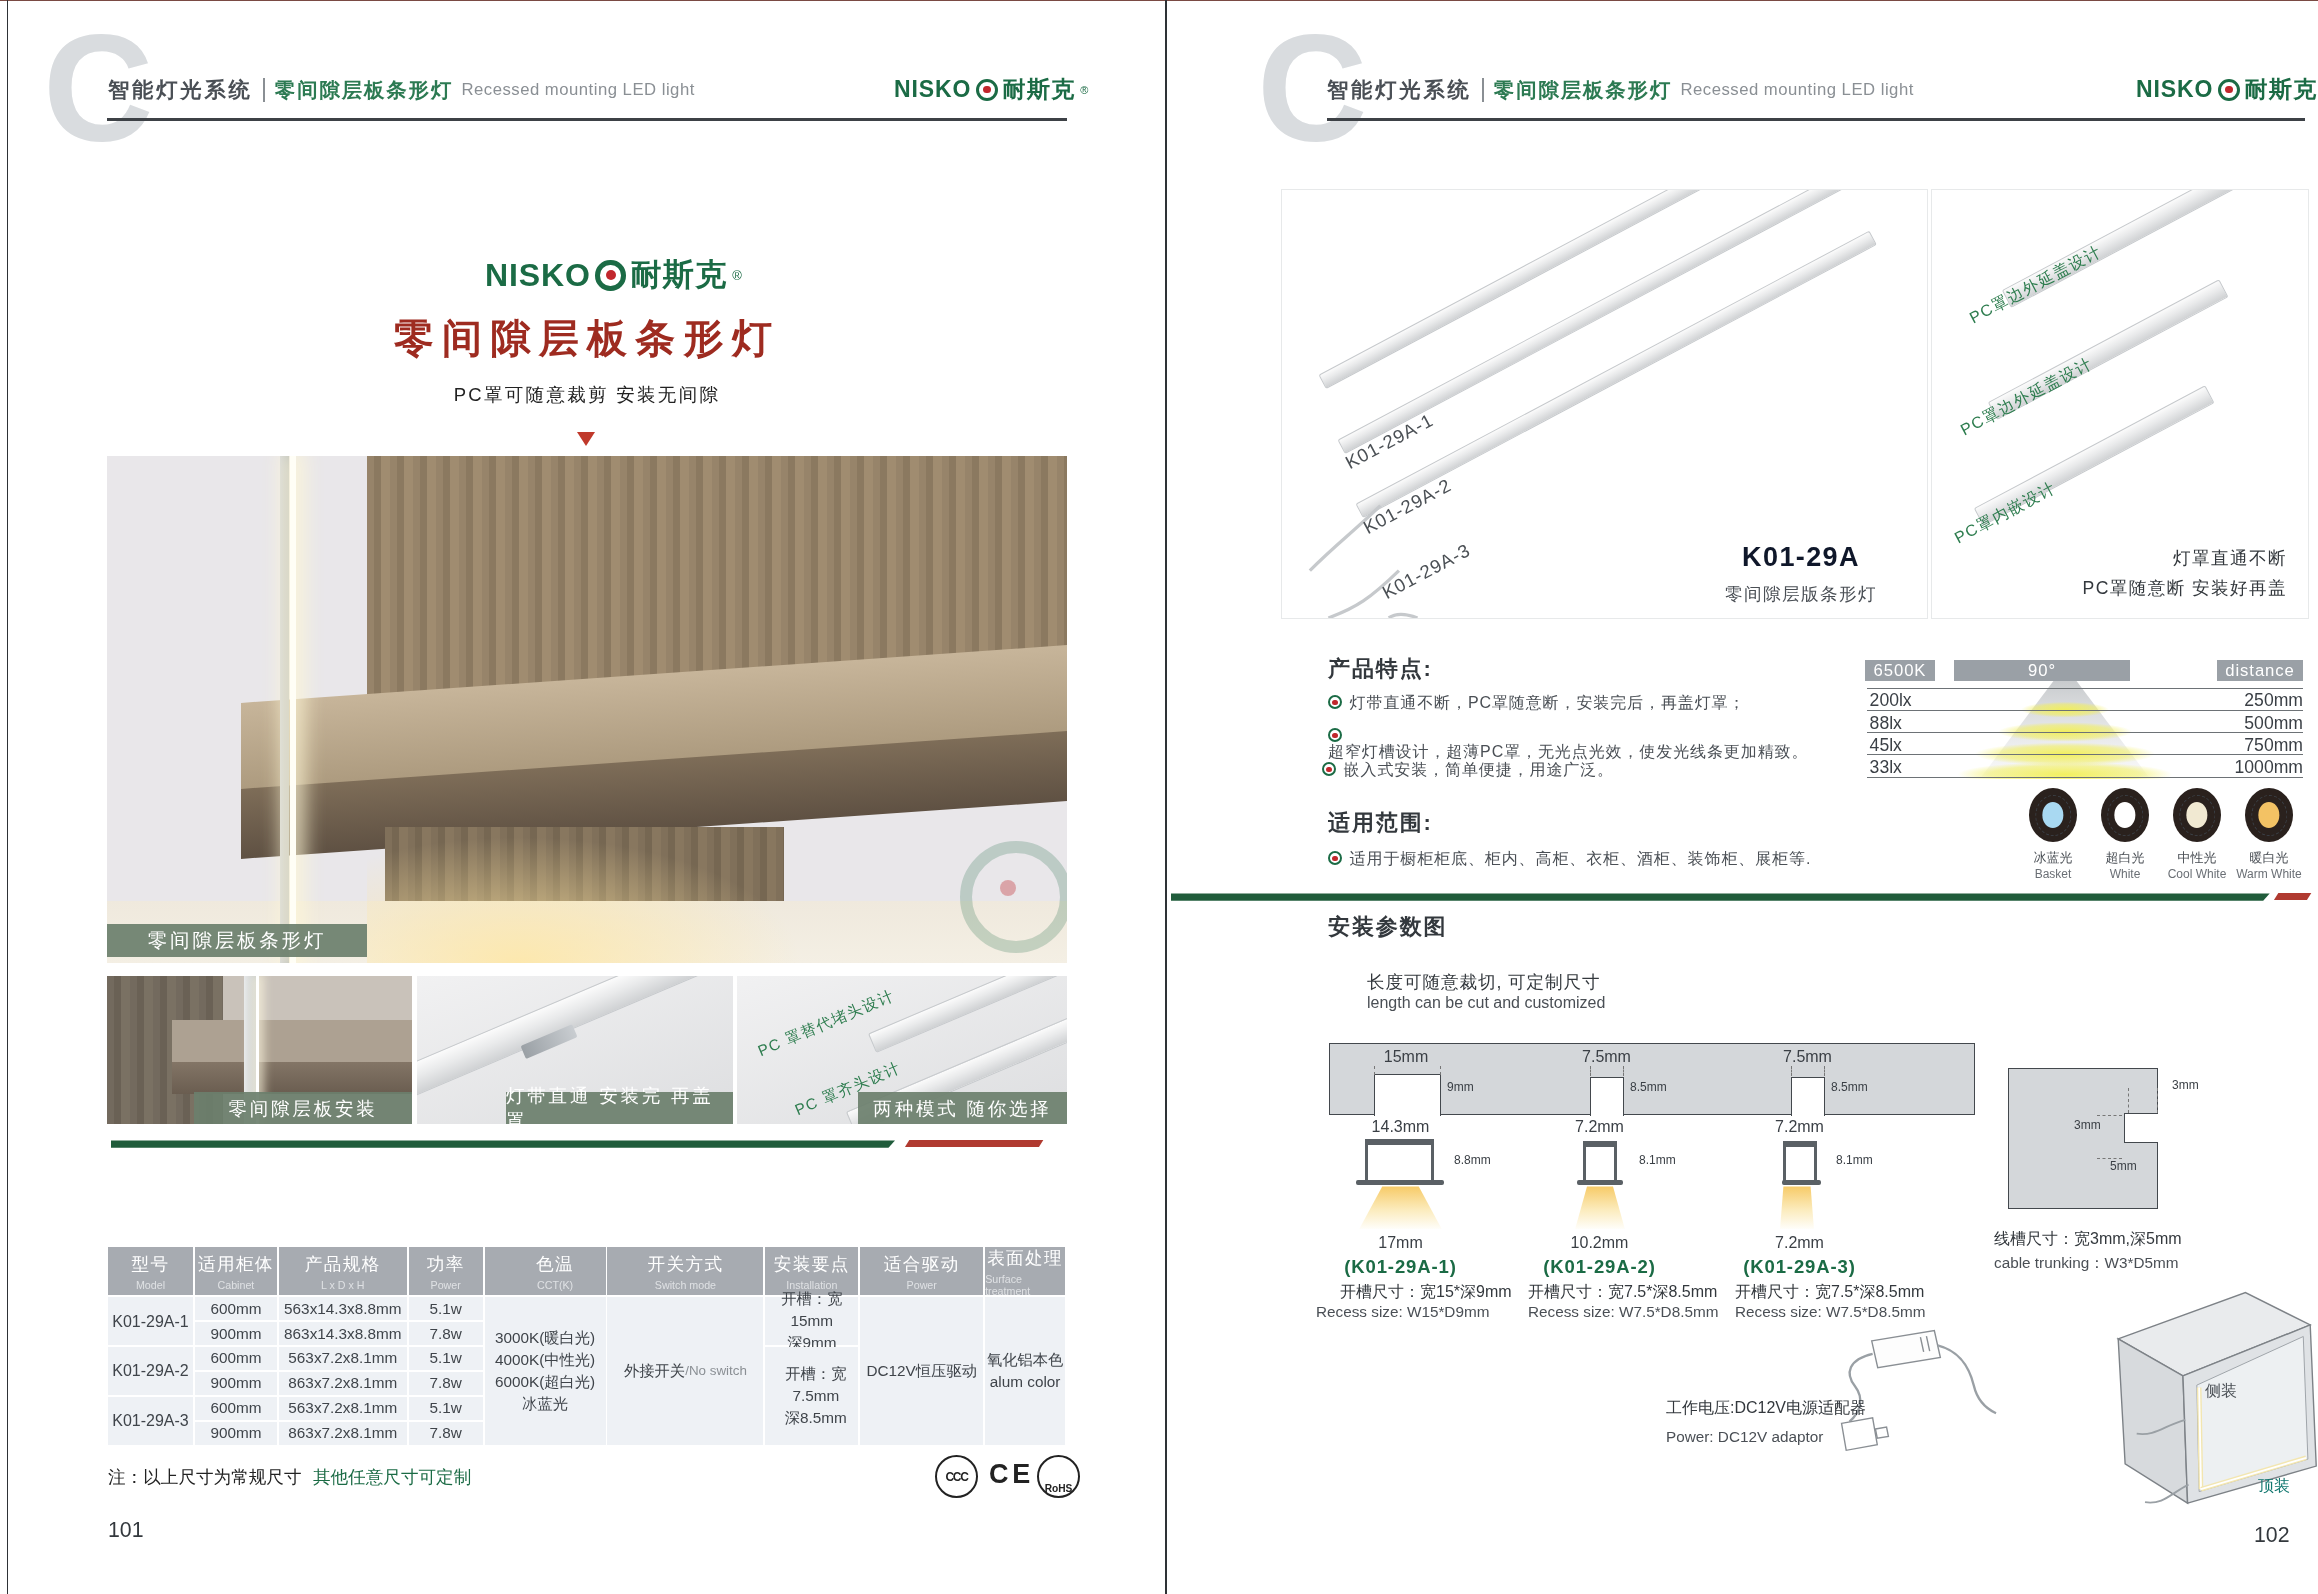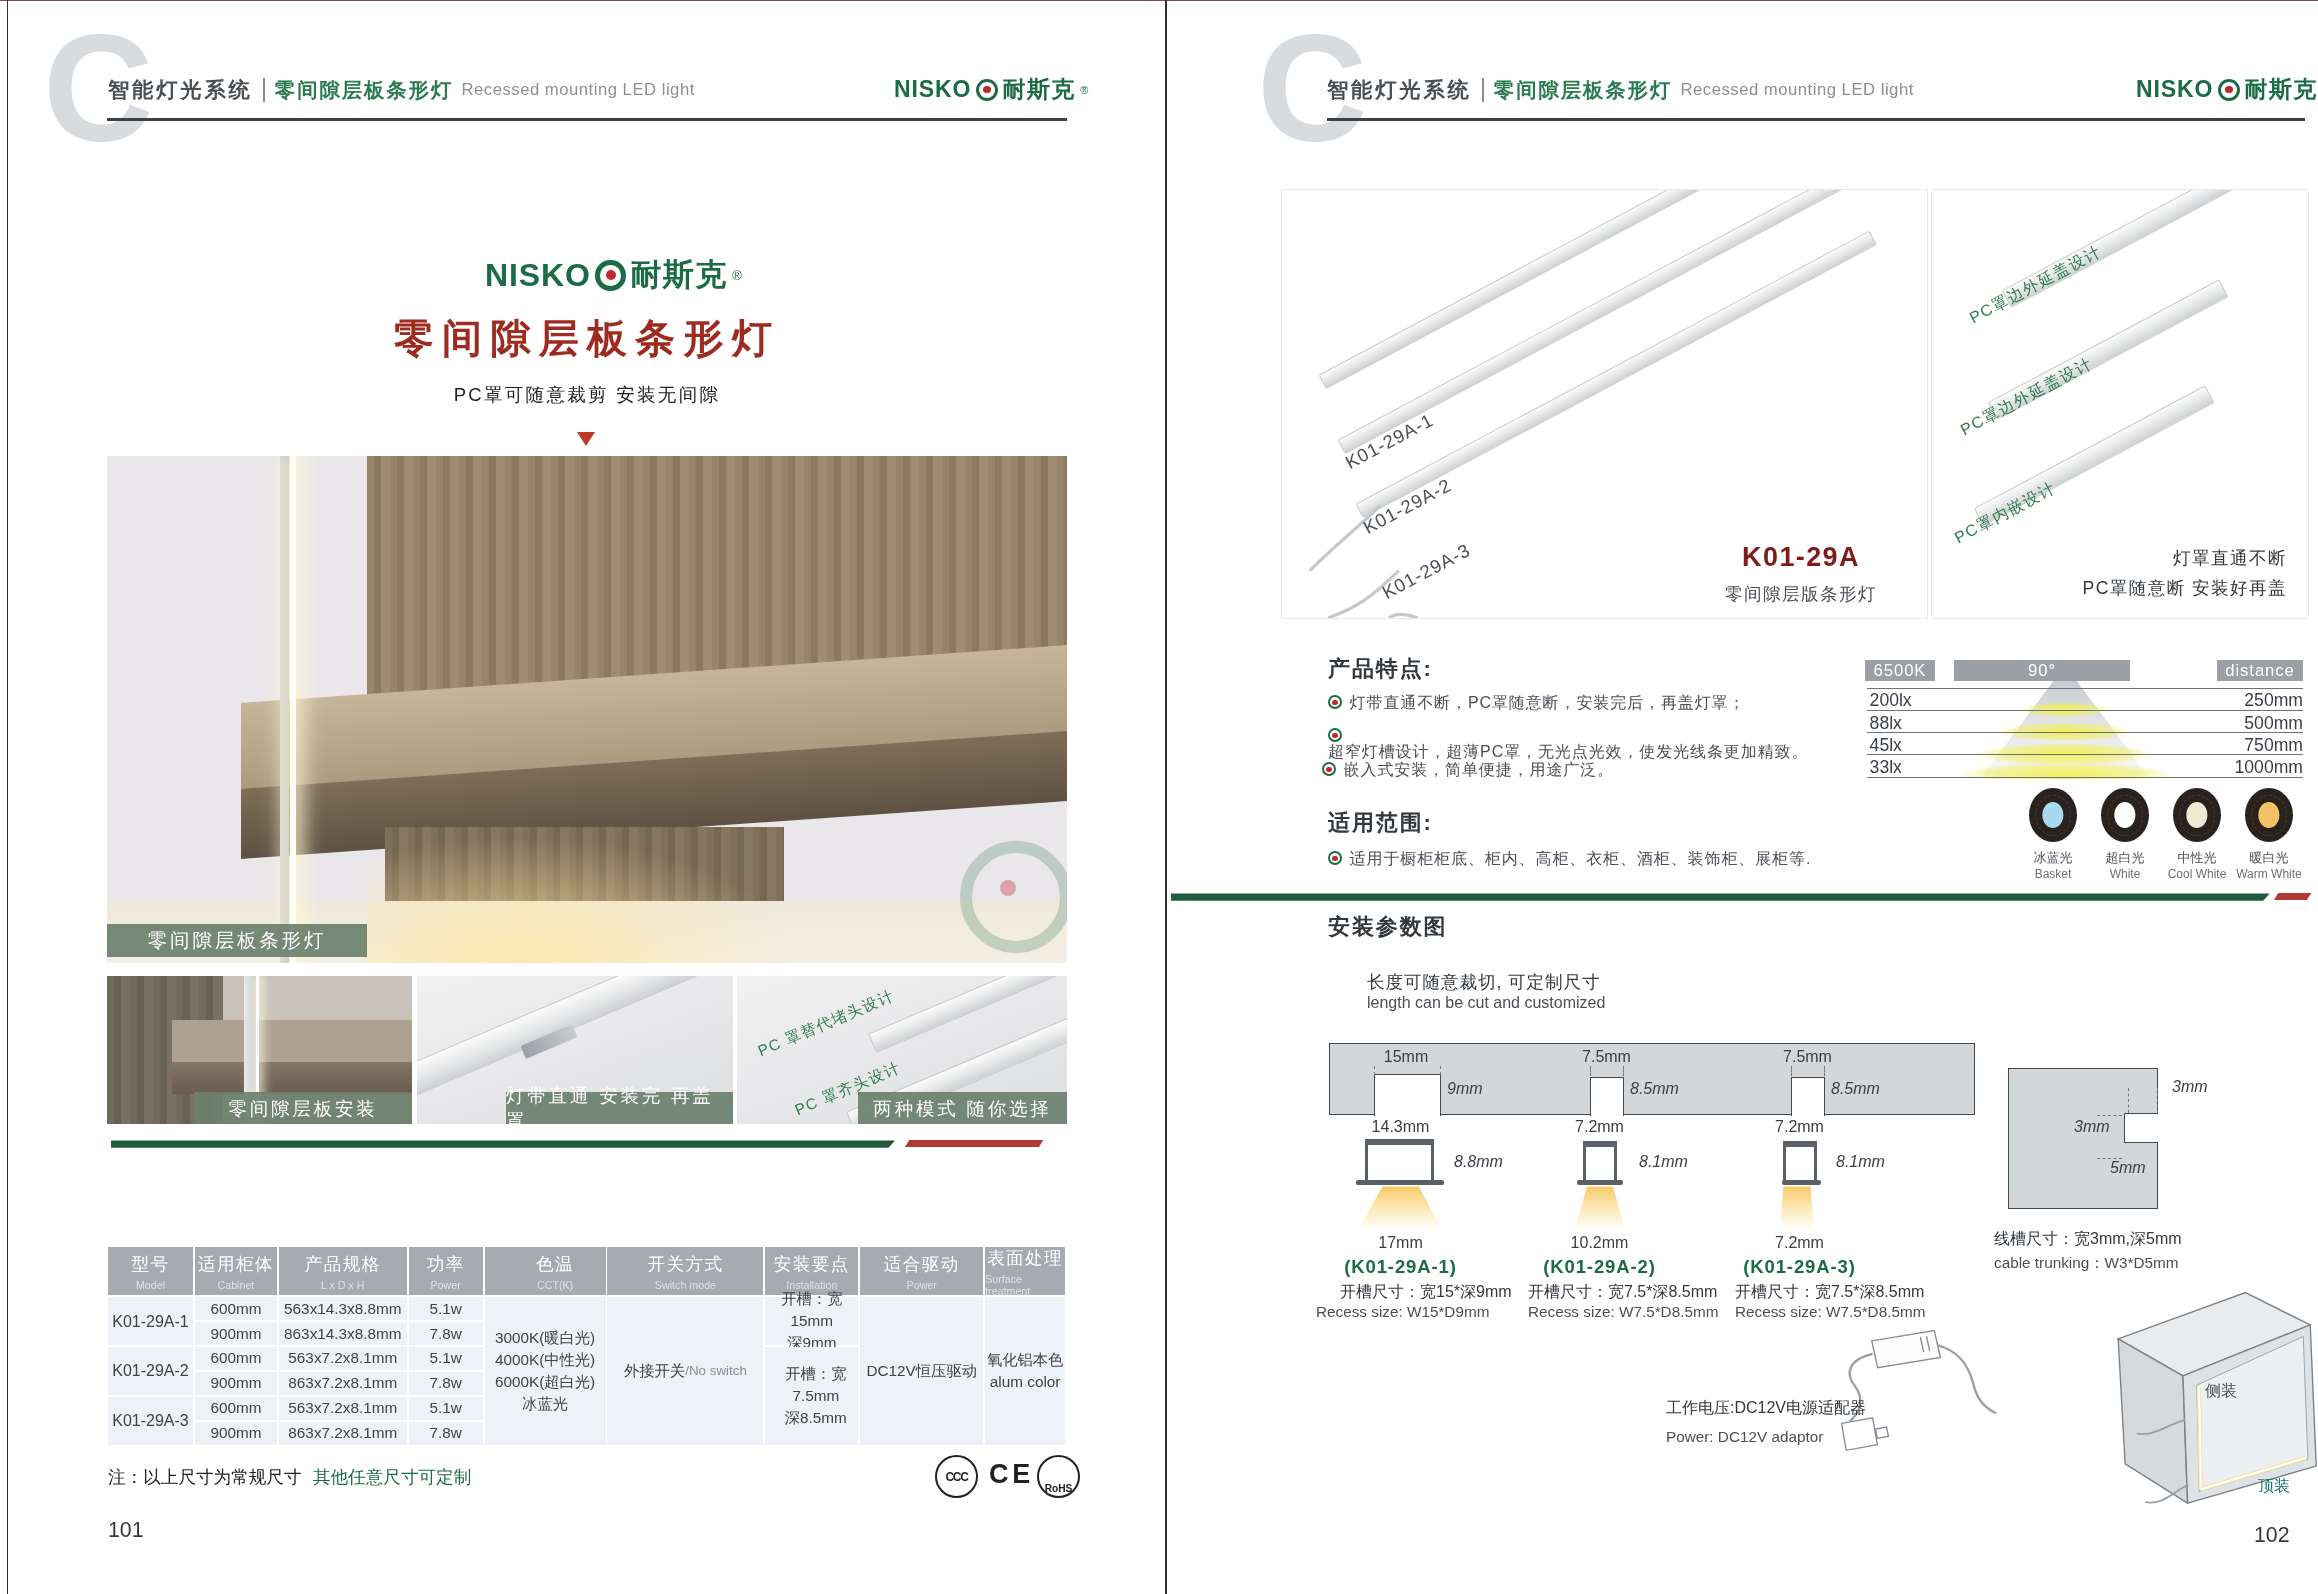--- a/index.html
+++ b/index.html
@@ -48,21 +48,21 @@
   .bicon i{position:absolute;left:2.3px;top:2.3px;width:5.6px;height:5.6px;background:#c1272d;border-radius:50%;display:block;}
   .pm-badge{background:#9aa0a6;color:#fff;font-size:16.7px;display:flex;align-items:center;justify-content:center;letter-spacing:0.9px;}
   .pm-line{height:0.9px;background:#6d7276;}
   .pm-lx{font-size:17.6px;color:#3a3f45;}
   .pm-mm{font-size:17.6px;color:#3a3f45;text-align:right;}
   .swatch-ell{width:48px;height:54px;background:#2a211d;border-radius:50%;position:relative;}
   .sw-in{position:absolute;left:50%;top:50%;transform:translate(-50%,-50%);width:21.3px;height:26px;border-radius:50%;}
   .sw-in::before{content:"";position:absolute;left:-7.4px;top:-7.4px;right:-7.4px;bottom:-7.4px;border-radius:50%;border:1.9px dashed;}
   .sw-cn{font-size:13px;color:#4a4f55;text-align:center;}
   .sw-en{font-size:12px;color:#6a6f75;text-align:center;}
-  .dim{font-size:16px;color:#3a3f45;white-space:nowrap;font-style:italic;}
+  .dim{font-size:12px;color:#3a3f45;white-space:nowrap;}
   .dimc{font-size:16px;color:#3a3f45;text-align:center;}
   .slab{background:#d4d7da;border:1.4px solid #43484d;}
   .notch{position:absolute;background:#fff;border:1.4px solid #43484d;border-bottom:none;}
   .prof{position:absolute;background:#fff;border:3.2px solid #5a6065;border-top:6px solid #5a6065;}
   .flange{position:absolute;background:#5a6065;border-radius:1.9px;}
   .cone{position:absolute;background:linear-gradient(180deg,rgba(246,199,94,.95) 0%,rgba(250,227,160,.7) 55%,rgba(253,247,221,.15) 100%);}
   .model-g{font-size:18.5px;font-weight:bold;color:#1b6b45;text-align:center;letter-spacing:0.9px;}
   .recess{font-size:16px;color:#33383d;white-space:nowrap;}
   .recess-en{font-size:15.3px;color:#4a4f55;white-space:nowrap;}
   .wood-v{background:repeating-linear-gradient(90deg,#97846a 0 7.4px,#8b7960 7.4px 14px,#a08c70 14px 23px);}
@@ -270,21 +270,21 @@
       <div class="abs bar-silver rot28" style="left:63px;top:248px;width:580px;height:14px;"></div>
       <div class="abs bar-silver rot28" style="left:81px;top:312px;width:580px;height:14px;"></div>
       <svg class="abs" style="left:0;top:0;" width="645" height="428" viewBox="0 0 1390 922">
         <path d="M212,680 C150,740 120,760 60,820" fill="none" stroke="#c6c9cc" stroke-width="7"></path>
         <path d="M252,820 C190,880 160,900 100,922" fill="none" stroke="#c6c9cc" stroke-width="7"></path>
         <path d="M292,922 C260,910 240,915 230,922" fill="none" stroke="#c6c9cc" stroke-width="7"></path>
       </svg>
       <div class="abs rot28" style="left:70px;top:262px;font-size:18.5px;color:#4b5055;letter-spacing:0.9px;">K01-29A-1</div>
       <div class="abs rot28" style="left:88px;top:327px;font-size:18.5px;color:#4b5055;letter-spacing:0.9px;">K01-29A-2</div>
       <div class="abs rot28" style="left:107px;top:392px;font-size:18.5px;color:#4b5055;letter-spacing:0.9px;">K01-29A-3</div>
-      <div class="abs" style="left:431px;top:352px;width:176px;text-align:center;font-size:27px;font-weight:bold;color:#7f1d1d;letter-spacing:1.4px;">K01-29A</div>
+      <div class="abs" style="left:431px;top:352px;width:176px;text-align:center;font-size:27px;font-weight:bold;color:#0f172a;letter-spacing:1.4px;">K01-29A</div>
       <div class="abs" style="left:417px;top:392px;width:204px;text-align:center;font-size:17.6px;color:#4a4f55;letter-spacing:1.4px;">零间隙层版条形灯</div>
     </div>
 
     <div class="abs" style="left:764px;top:188px;width:376px;height:428px;background:#fff;border:0.9px solid #e7e9ea;overflow:hidden;">
       <div class="abs bar-silver rot28" style="left:79px;top:98px;width:260px;height:17.6px;"></div>
       <div class="abs bar-silver rot28" style="left:65px;top:210px;width:260px;height:17.6px;"></div>
       <div class="abs bar-silver rot28" style="left:51px;top:316px;width:260px;height:17.6px;"></div>
       <div class="abs grn-rot rot28" style="left:44px;top:118px;font-size:16px;">PC罩边外延盖设计</div>
       <div class="abs grn-rot rot28" style="left:35px;top:230px;font-size:16px;">PC罩边外延盖设计</div>
       <div class="abs grn-rot rot28" style="left:29px;top:338px;font-size:16px;">PC罩内嵌设计</div>

